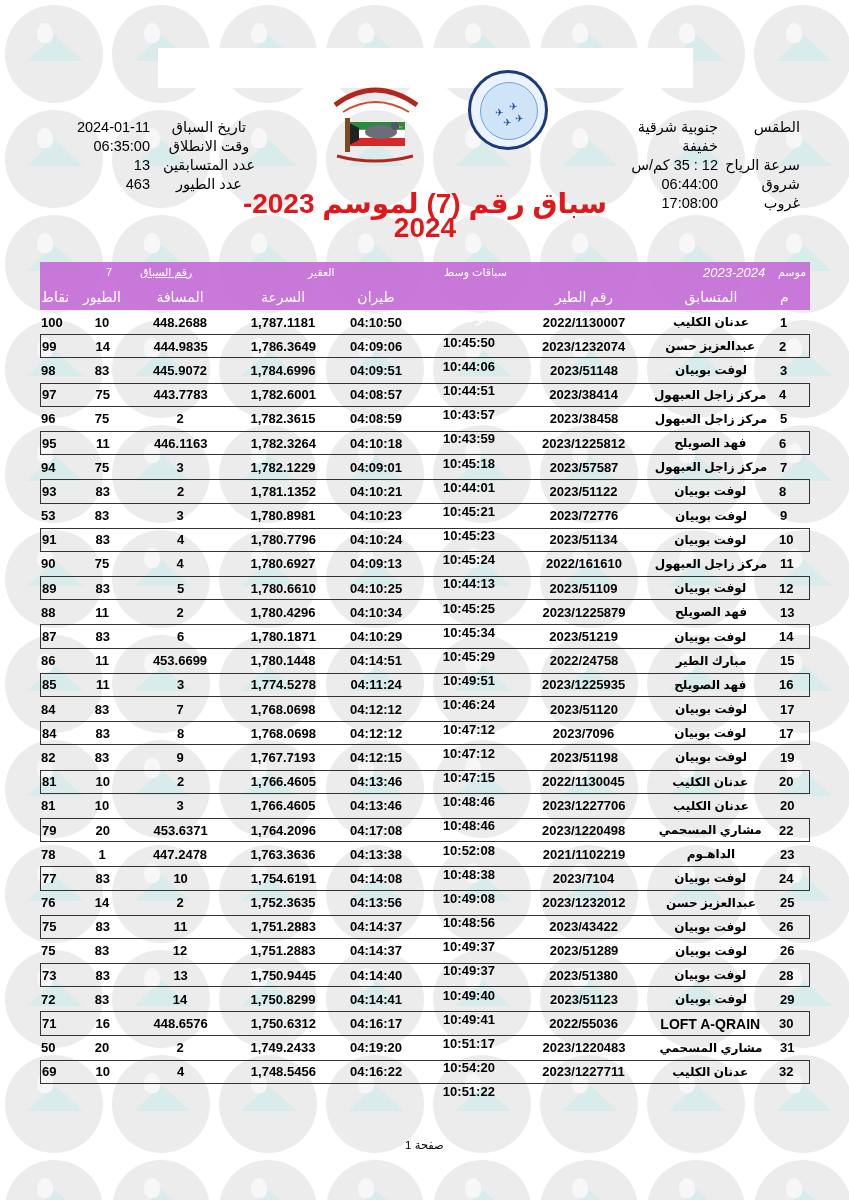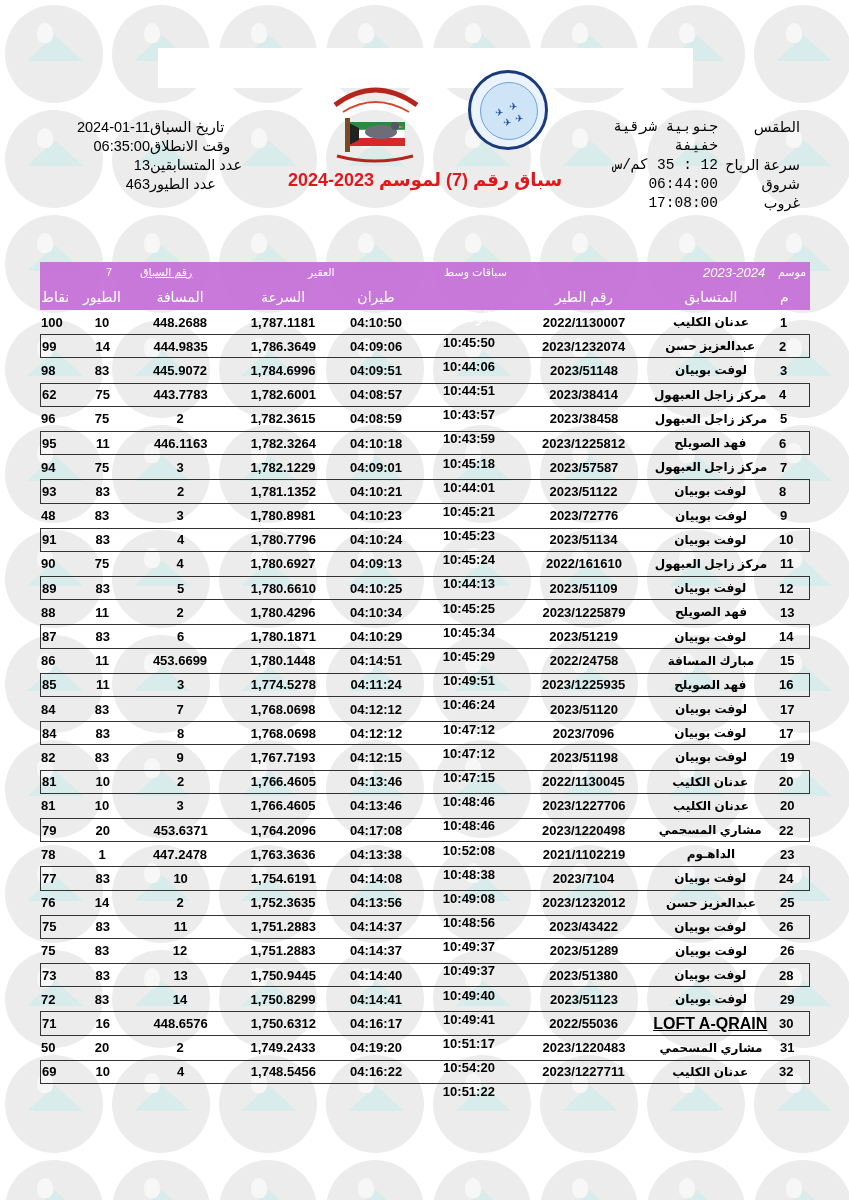--- a/index.html
+++ b/index.html
@@ -11,55 +11,55 @@
                 border-left:28px solid transparent; border-right:28px solid transparent;
                 border-bottom:26px solid #d8ecec; }
   .wm::after { content:""; position:absolute; left:32px; top:18px; width:16px; height:20px;
                border-radius:50% 50% 40% 40%; background:#f7f7f7; }
   .content { position:absolute; left:0; top:0; width:849px; height:1200px; z-index:1; }
   .white-box { position:absolute; left:158px; top:48px; width:535px; height:40px; background:#ffffff; }
   .info { position:absolute; font-size:14.5px; line-height:19px; }
   .info-left { left:48px; top:118px; width:220px; }
   .info-right { left:600px; top:118px; width:200px; }
   .info .row { display:flex; direction:rtl; }
-  .info-left .row .lbl { width:118px; text-align:left; }
+  .info-left .row .lbl { width:118px; text-align:center; }
   .info-left .row .val { width:100px; text-align:right; direction:ltr; unicode-bidi:plaintext; }
   .info-right .row .lbl { width:82px; text-align:right; }
-  .info-right .row .val { width:118px; text-align:right;font-family:Liberation Mono, monospace; }
+  .info-right .row .val { width:118px; text-align:right; }
   .logo-club { position:absolute; left:325px; top:70px; width:100px; height:95px; }
   .logo-fed { position:absolute; left:468px; top:70px; width:80px; height:80px; border-radius:50%;
               border:3px solid #1b3a7a; background:#eaf3ff; box-sizing:border-box; }
   .logo-fed .inner { position:absolute; left:9px; top:9px; width:56px; height:56px; border-radius:50%;
               background:#cfe4f7; border:1px solid #6fa3d4; }
   .logo-fed .bird { position:absolute; color:#1f4f9a; font-size:10px; }
   .titles { position:absolute; left:230px; top:168px; width:390px; text-align:center; color:#e0181b;
             font-weight:bold; direction:rtl; }
   .titles .t1 { font-size:19px; line-height:22px; }
-  .titles .t2 { font-size:18px; line-height:24px; }
+  .titles .t2 { font-size:28px; line-height:24px;margin-top:24px; }
   .titles .t3 { font-size:19px; line-height:22px; }
   .table-wrap { position:absolute; left:40px; top:262px; width:770px; }
   .hdr { background:rgba(196,110,214,0.92); color:#fff; }
   .hdr1 { height:22px; position:relative; font-size:11px; }
   .hdr1 span { position:absolute; top:4px; }
   .hdr2 { height:26px; display:flex; font-size:14px; align-items:center; }
   .col { text-align:center; box-sizing:border-box; white-space:nowrap; }
   .c-pts { width:34px; text-align:left; padding-left:1px; }
   .c-birds { width:56px; }
   .c-dist { width:100px; }
   .c-speed { width:106px; }
   .c-flight { width:80px; }
   .c-arr { width:106px;margin-top:40px; }
   .c-ring { width:124px; }
   .c-name { width:130px; direction:rtl; }
   .c-rank { width:34px; text-align:left; padding-left:4px; }
   .rows { font-weight:bold; font-size:13px; }
   .drow { height:24.2px; display:flex; align-items:center; box-sizing:border-box; }
   .drow.boxed { border:1px solid #333; }
   .drow .c-name { font-size:12px; font-weight:bold; }
-  .drow.lat .c-name { font-size:16px;text-decoration:underline; }
+  .drow.lat .c-name { font-size:14px; }
   .footer { position:absolute; left:0; width:849px; top:1138px; text-align:center; font-size:11.5px; direction:rtl; }
 </style>
 </head>
 <body>
 
 <div class="wm-layer" id="wm">
     <div class="wm" style="left: 5px; top: 5px;"></div>
     <div class="wm" style="left: 112px; top: 5px;"></div>
     <div class="wm" style="left: 219px; top: 5px;"></div>
     <div class="wm" style="left: 326px; top: 5px;"></div>
@@ -275,21 +275,21 @@
           <div class="col c-birds">83</div>
           <div class="col c-dist">445.9072</div>
           <div class="col c-speed">1,784.6996</div>
           <div class="col c-flight">04:09:51</div>
           <div class="col c-arr">10:44:51</div>
           <div class="col c-ring">2023/51148</div>
           <div class="col c-name">لوفت بوبيان</div>
           <div class="col c-rank">3</div>
         </div>
         <div class="drow boxed">
-          <div class="col c-pts">62</div>
+          <div class="col c-pts">97</div>
           <div class="col c-birds">75</div>
           <div class="col c-dist">443.7783</div>
           <div class="col c-speed">1,782.6001</div>
           <div class="col c-flight">04:08:57</div>
           <div class="col c-arr">10:43:57</div>
           <div class="col c-ring">2023/38414</div>
           <div class="col c-name">مركز زاجل العبهول</div>
           <div class="col c-rank">4</div>
         </div>
         <div class="drow">
@@ -330,21 +330,21 @@
           <div class="col c-birds">83</div>
           <div class="col c-dist">2</div>
           <div class="col c-speed">1,781.1352</div>
           <div class="col c-flight">04:10:21</div>
           <div class="col c-arr">10:45:21</div>
           <div class="col c-ring">2023/51122</div>
           <div class="col c-name">لوفت بوبيان</div>
           <div class="col c-rank">8</div>
         </div>
         <div class="drow">
-          <div class="col c-pts">48</div>
+          <div class="col c-pts">53</div>
           <div class="col c-birds">83</div>
           <div class="col c-dist">3</div>
           <div class="col c-speed">1,780.8981</div>
           <div class="col c-flight">04:10:23</div>
           <div class="col c-arr">10:45:23</div>
           <div class="col c-ring">2023/72776</div>
           <div class="col c-name">لوفت بوبيان</div>
           <div class="col c-rank">9</div>
         </div>
         <div class="drow boxed">
@@ -403,21 +403,21 @@
           <div class="col c-rank">14</div>
         </div>
         <div class="drow">
           <div class="col c-pts">86</div>
           <div class="col c-birds">11</div>
           <div class="col c-dist">453.6699</div>
           <div class="col c-speed">1,780.1448</div>
           <div class="col c-flight">04:14:51</div>
           <div class="col c-arr">10:49:51</div>
           <div class="col c-ring">2022/24758</div>
-          <div class="col c-name">مبارك المسافة</div>
+          <div class="col c-name">مبارك الطير</div>
           <div class="col c-rank">15</div>
         </div>
         <div class="drow boxed">
           <div class="col c-pts">85</div>
           <div class="col c-birds">11</div>
           <div class="col c-dist">3</div>
           <div class="col c-speed">1,774.5278</div>
           <div class="col c-flight">04:11:24</div>
           <div class="col c-arr">10:46:24</div>
           <div class="col c-ring">2023/1225935</div>
@@ -596,13 +596,14 @@
           <div class="col c-speed">1,748.5456</div>
           <div class="col c-flight">04:16:22</div>
           <div class="col c-arr">10:51:22</div>
           <div class="col c-ring">2023/1227711</div>
           <div class="col c-name">عدنان الكليب</div>
           <div class="col c-rank">32</div>
         </div>
       </div>
   </div>
 
+  <div class="footer">صفحة 1</div>
 </div>
 
 </body></html>

